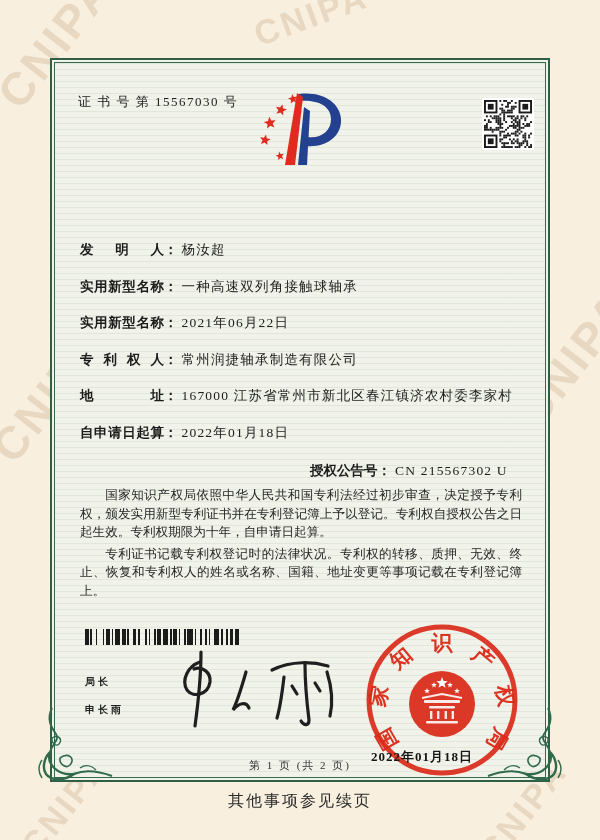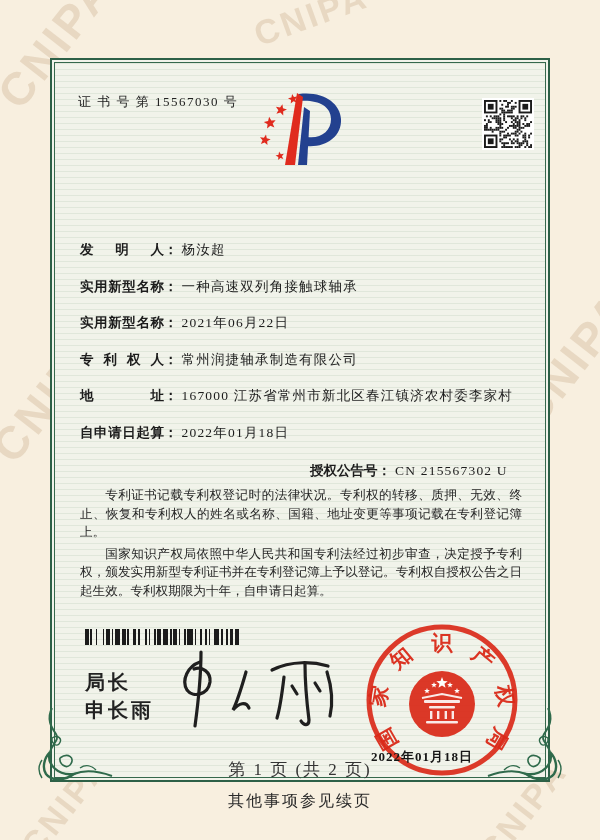--- a/index.html
+++ b/index.html
@@ -27,27 +27,27 @@
   .flabel{display:inline-block;width:84px;text-align:justify;text-align-last:justify;font-weight:600;}
   .fcolon{font-weight:600;}
   .fvalue{letter-spacing:1.2px;padding-left:4px;}
   .grant2{position:absolute;left:230px;top:0;margin-top:38px;}
   .paras{position:absolute;left:80px;top:486px;width:442px;font-size:12.6px;line-height:18.6px;
          text-align:justify;color:#262626;}
   .paras p{margin:0 0 3px 0;text-indent:2em;}
   .barcode{position:absolute;left:85px;top:629px;height:16px;display:flex;align-items:stretch;}
   .barcode span{display:block;height:100%;}
   .signoff{position:absolute;left:85px;top:668px;font-family:"Liberation Sans",sans-serif;
-           font-size:20px;font-weight:700;letter-spacing:3px;color:#222;line-height:28px;z-index:6;}
+           font-size:10px;font-weight:700;letter-spacing:3px;color:#222;line-height:28px;z-index:6;}
   .sig-script{position:absolute;left:148px;top:646px;z-index:6;}
   .seal{position:absolute;left:362px;top:620px;z-index:5;}
   .seal-char{font:700 21px "Liberation Serif",serif;fill:#da2a19;text-anchor:middle;opacity:.95;}
   .seal-date{position:absolute;left:371px;top:748px;font-size:13px;font-weight:600;letter-spacing:1px;
              color:#161616;z-index:6;}
-  .pagenum{position:absolute;left:0;right:0;top:758px;text-align:center;font-size:17px;
+  .pagenum{position:absolute;left:0;right:0;top:758px;text-align:center;font-size:11px;
            letter-spacing:2px;color:#333;z-index:4;}
   .contnote{position:absolute;left:0;right:0;top:791px;text-align:center;font-size:16px;
             letter-spacing:2px;color:#2b2b2b;z-index:3;}
   .flourish{position:absolute;z-index:5;}
 </style>
 </head>
 <body>
 
 <div class="page">
 
@@ -309,22 +309,22 @@
       </div>
       <div class="frow">
         <span class="flabel">自申请日起算</span><span class="fcolon">：</span><span class="fvalue">2022年01月18日</span>
         <span class="grant2">
           <span style="font-weight:600;">授权公告号</span><span class="fcolon">：</span><span class="fvalue">CN 215567302 U</span>
         </span>
       </div>
     </div>
 
     <div class="paras">
+      <p>国家知识产权局依照中华人民共和国专利法经过初步审查，决定授予专利权，颁发实用新型专利证书并在专利登记簿上予以登记。专利权自授权公告之日起生效。专利权期限为十年，自申请日起算。</p>
       <p>专利证书记载专利权登记时的法律状况。专利权的转移、质押、无效、终止、恢复和专利权人的姓名或名称、国籍、地址变更等事项记载在专利登记簿上。</p>
-      <p>国家知识产权局依照中华人民共和国专利法经过初步审查，决定授予专利权，颁发实用新型专利证书并在专利登记簿上予以登记。专利权自授权公告之日起生效。专利权期限为十年，自申请日起算。</p>
     </div>
 
     <div class="barcode" id="barcode">
         <span style="width: 3.54545px; background: rgb(27, 27, 27);"></span>
         <span style="width: 1.77273px; background: transparent;"></span>
         <span style="width: 1.77273px; background: rgb(27, 27, 27);"></span>
         <span style="width: 3.54545px; background: transparent;"></span>
         <span style="width: 1.77273px; background: rgb(27, 27, 27);"></span>
         <span style="width: 5.31818px; background: transparent;"></span>
         <span style="width: 1.77273px; background: rgb(27, 27, 27);"></span>

